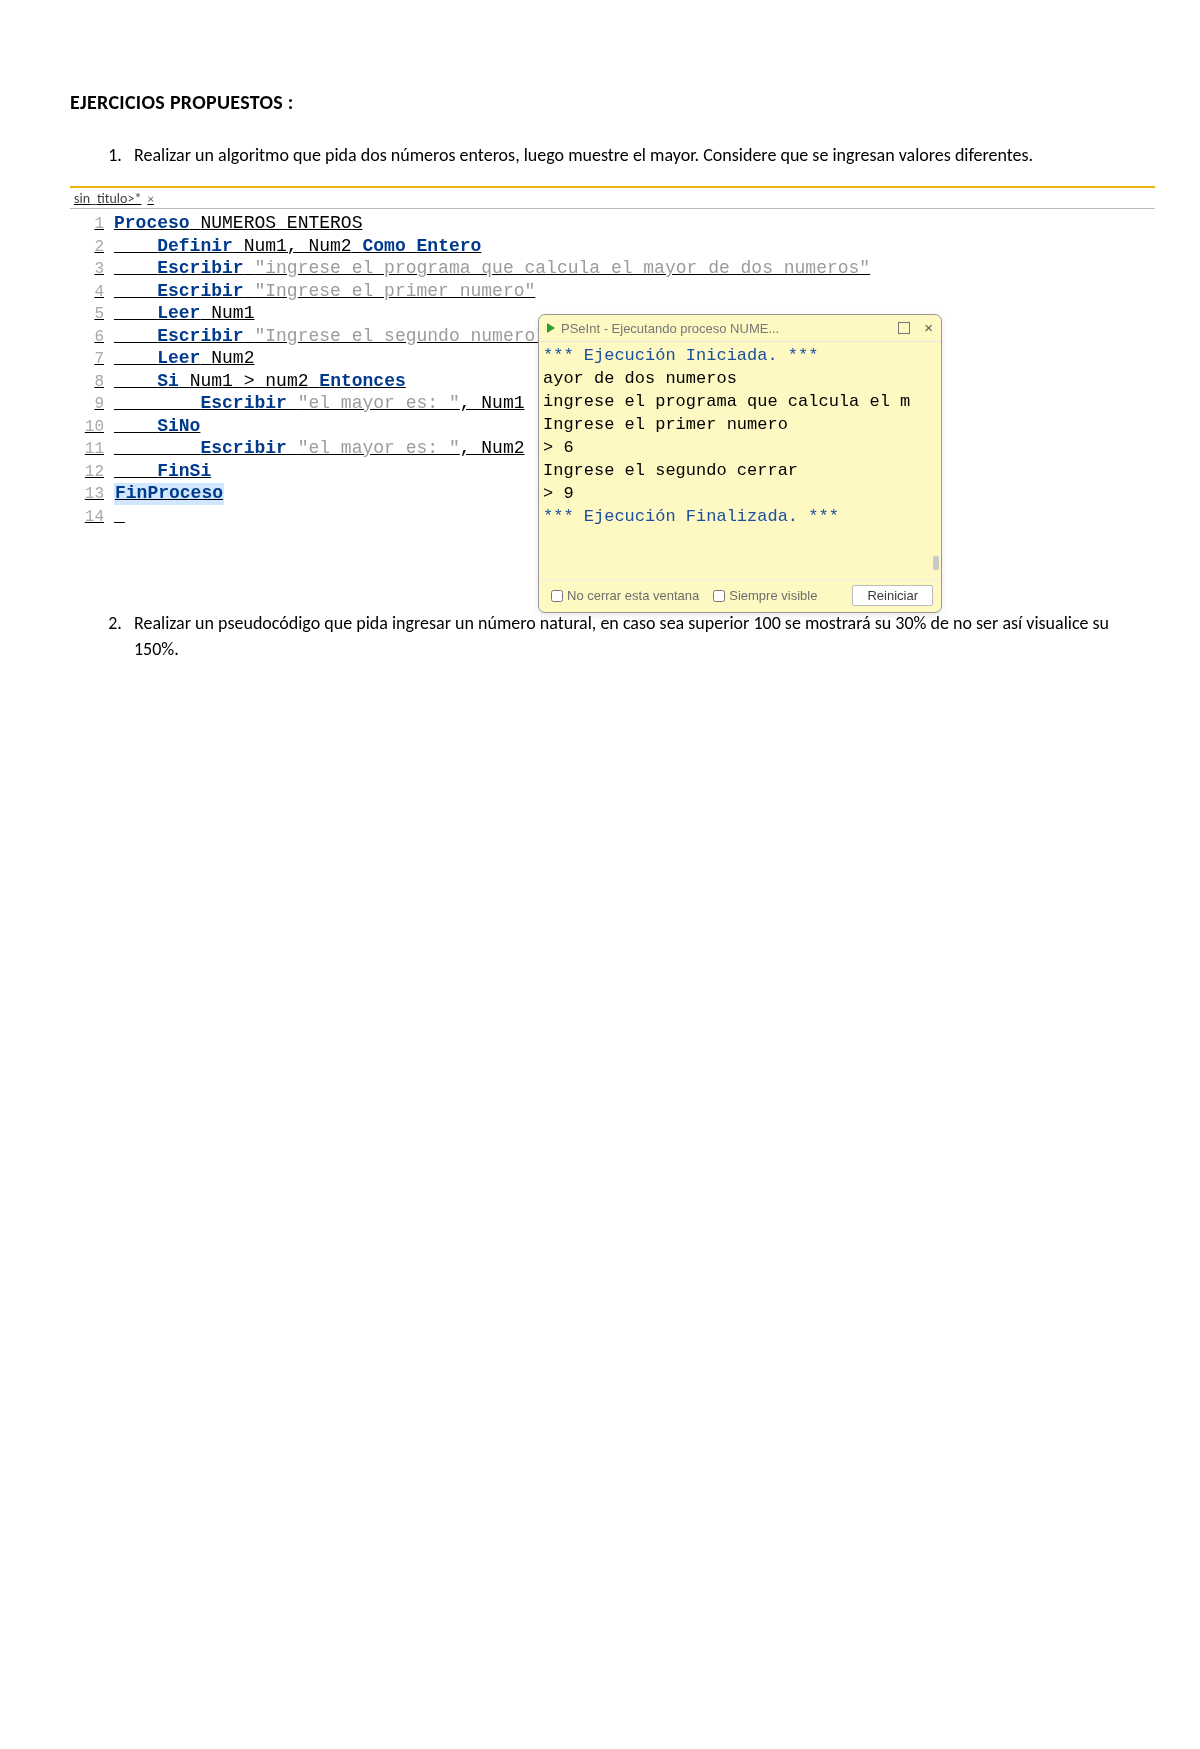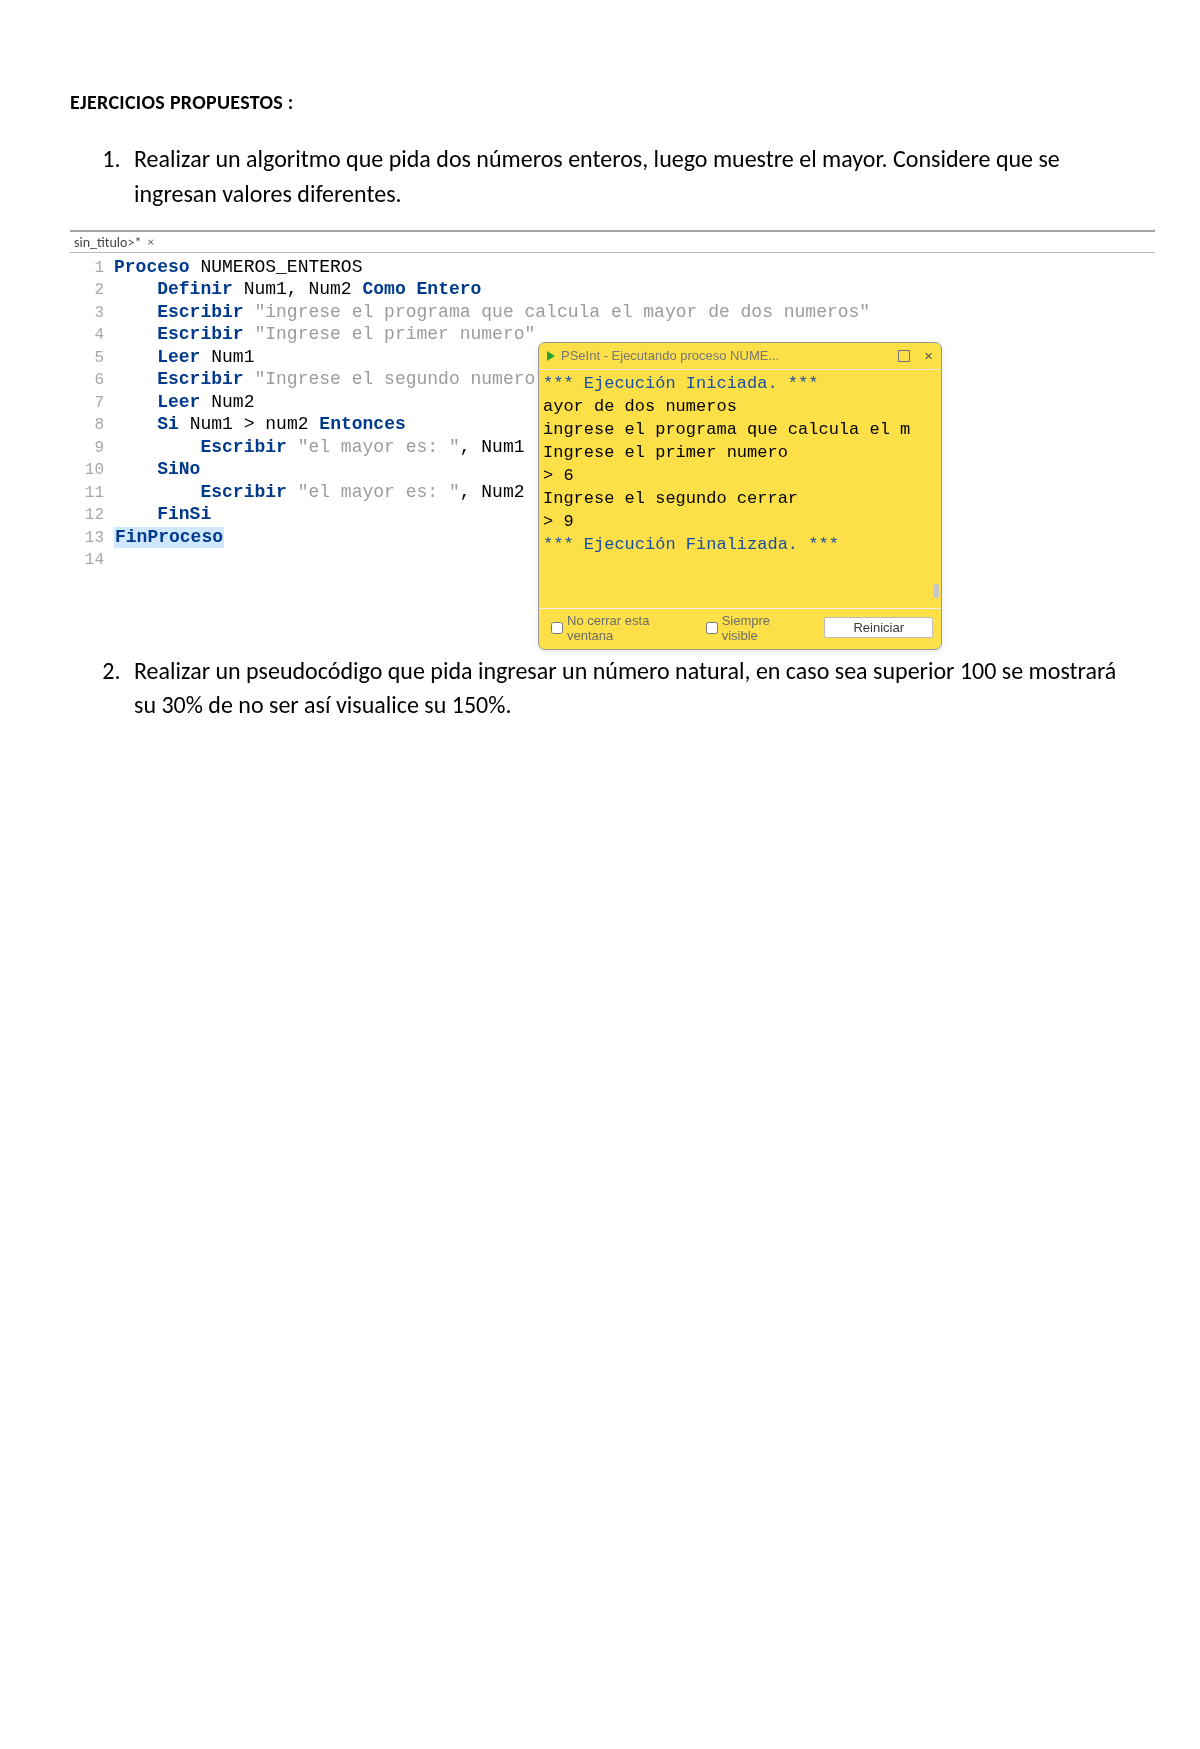--- a/index.html
+++ b/index.html
@@ -19,30 +19,31 @@
     font-size: 20px;
     margin-bottom: 28px;
     letter-spacing: 0.3px;
   }
   ol.exercises {
     list-style: decimal;
     padding-left: 56px;
     margin: 0;
   }
   ol.exercises > li {
-    font-size: 24px;
+    font-size: 18px;
     line-height: 1.45;
     margin-bottom: 18px;
     padding-left: 8px;
   }
   .editor-wrap {
     margin-top: 6px;
-    border-top: 2px solid #a3a3a3;
+    border-top: 2px solid #eab308;
     position: relative;
     width: 1085px;
+    text-decoration: underline;
   }
   .tab-row {
     display: flex;
     align-items: center;
     border-bottom: 1px solid #bbb;
     font-size: 14px;
     color: #444;
     height: 20px;
     padding-left: 2px;
   }
@@ -76,23 +77,23 @@
   }
   .kw-bold-blue { color: #003a8c; font-weight: 700; }
   .ident { color: #000; }
   .str { color: #9c9c9c; }
   .op { color: #000; }
   .cursor-bg { background: #d0e7ff; padding: 0 1px; }
 
   .exec-window {
     position: absolute;
     left: 468px;
-    top: 110px;
+    top: 126px;
     width: 402px;
-    background: #fde047;
+    background: #fef9c3;
     border: 1px solid #999;
     border-radius: 7px;
     box-shadow: 0 2px 6px rgba(0,0,0,0.10);
     font-family: "Courier New", Consolas, monospace;
     overflow: hidden;
   }
   .exec-titlebar {
     display: flex;
     align-items: center;
     height: 26px;
@@ -144,21 +145,21 @@
     border-top: 1px solid #eee;
   }
   .exec-footer label { display:flex; align-items:center; gap:1px; cursor:pointer;}
   .exec-footer input[type="checkbox"]{
     width:12px; height:12px; accent-color:#888;
   }
   .exec-footer .spacer { flex:1; }
   .exec-footer button {
     font-family: "Segoe UI", Arial, sans-serif;
     font-size: 13px;
-    padding: 2px 28px;
+    padding: 2px 14px;
     border: 1px solid #bdbdbd;
     background: #fff;
     border-radius: 2px;
     color:#3a3a3a;
     cursor: pointer;
   }
   .exercise2-wrap { margin-top: 78px; }
 </style>
 </head>
 <body>

